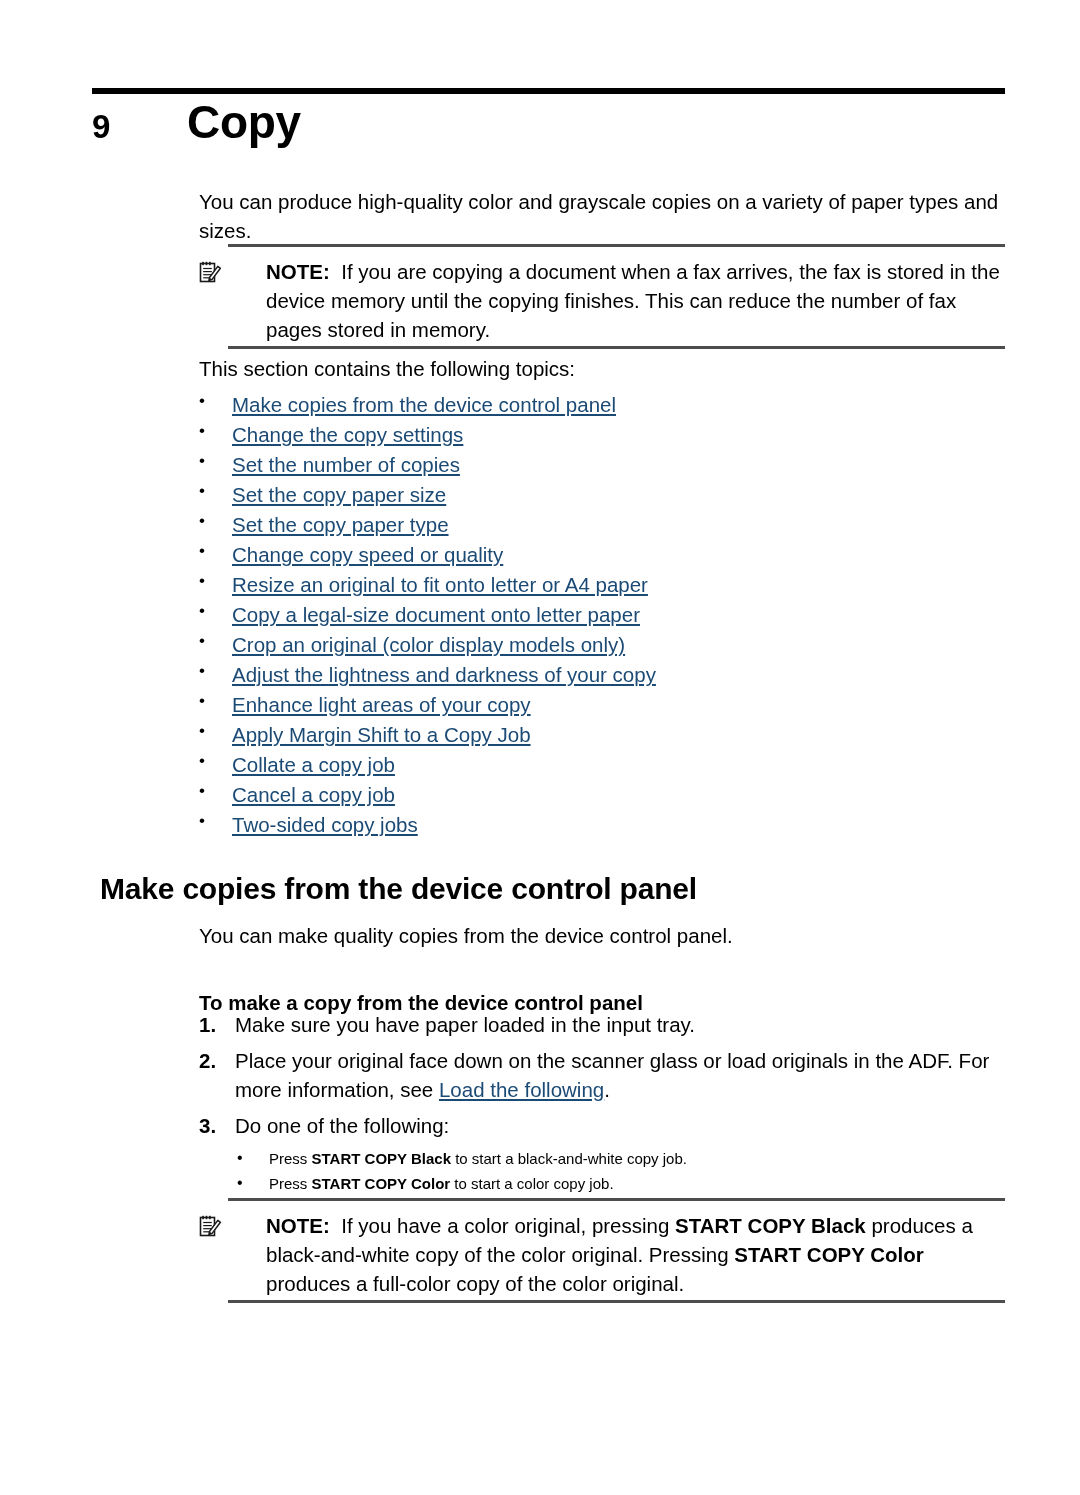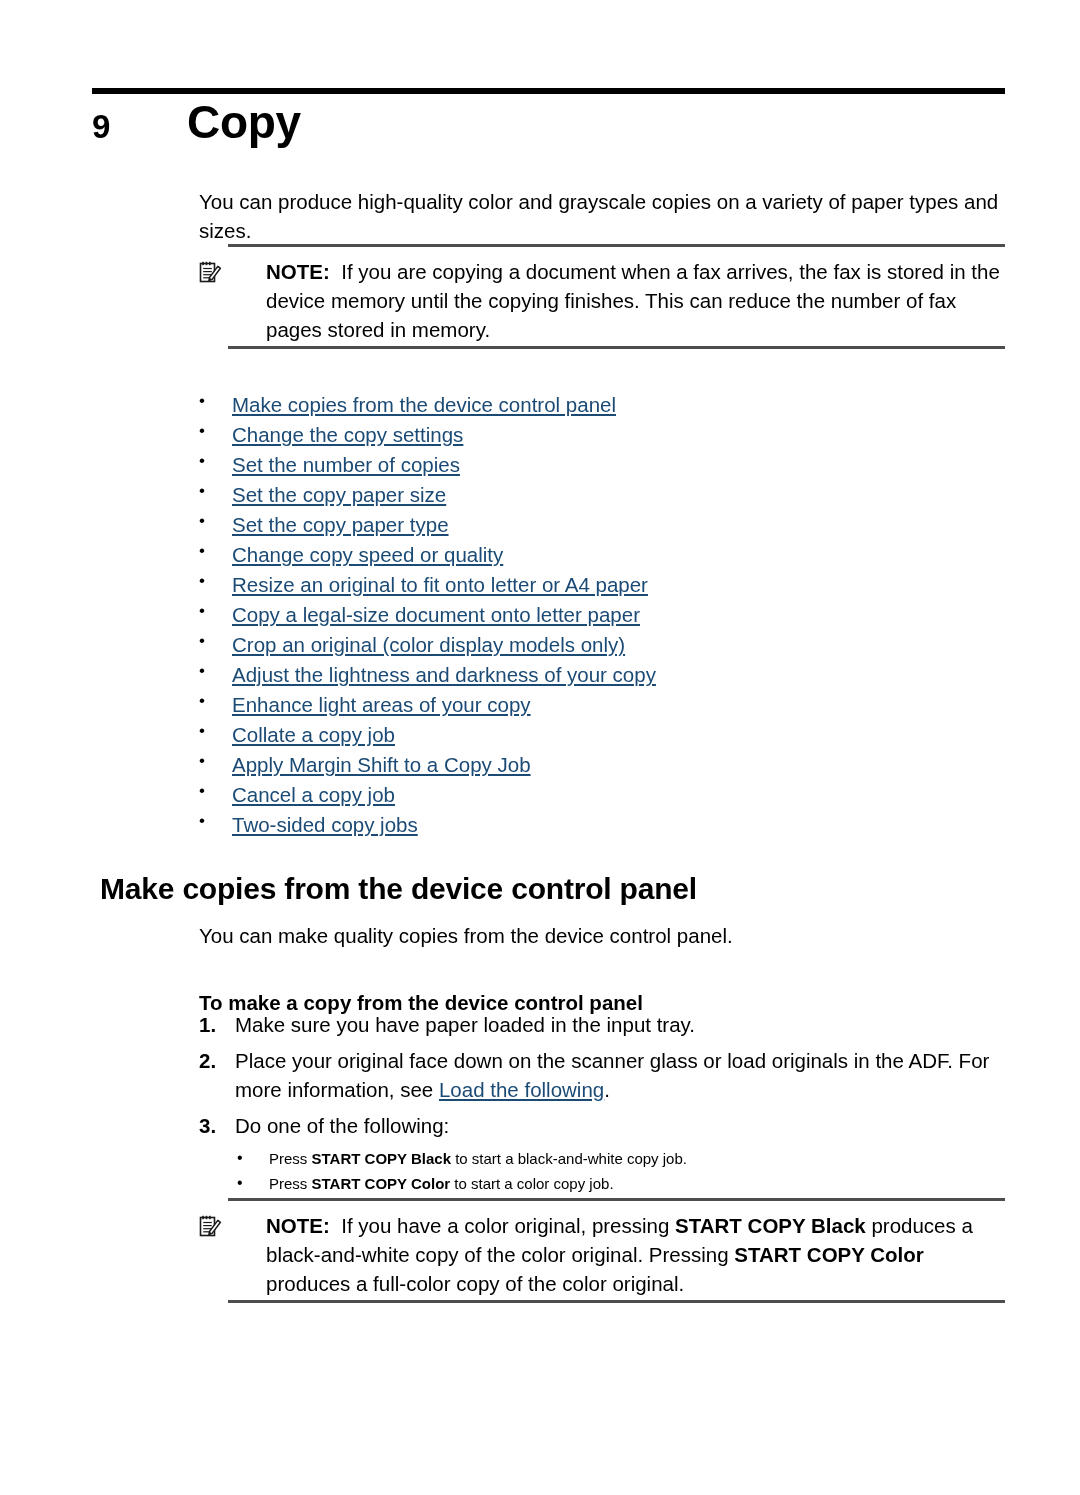--- a/index.html
+++ b/index.html
@@ -225,35 +225,38 @@
           <rect x="6.6" y="0.8" width="1.7" height="3.4" fill="#1a1a1a"></rect>
           <rect x="10" y="0.8" width="1.7" height="3.4" fill="#1a1a1a"></rect>
           <path d="M10.5 16.5 L18.8 5.4 L21.4 7.3 L13.1 18.4 L9.9 19.6 Z" fill="#ffffff" stroke="#1a1a1a" stroke-width="1.5" stroke-linejoin="round"></path>
           <path d="M9.9 19.6 L11.1 17.1 L13.1 18.4 Z" fill="#1a1a1a"></path>
         </svg>
       </span>
       <p class="note-text"><span class="note-label">NOTE:</span><span>If you are copying a document when a fax arrives, the fax is stored in the device memory until the copying finishes. This can reduce the number of fax pages stored in memory.</span></p>
     </div>
   </div>
 
+  <div class="body-col" style="top:355px;">
+    <p class="body">This section contains the following topics:</p>
+  </div>
 
   <ul class="topic-list" style="top:390px;">
     <li><a class="doclink" href="#">Make copies from the device control panel</a></li>
     <li><a class="doclink" href="#">Change the copy settings</a></li>
     <li><a class="doclink" href="#">Set the number of copies</a></li>
     <li><a class="doclink" href="#">Set the copy paper size</a></li>
     <li><a class="doclink" href="#">Set the copy paper type</a></li>
     <li><a class="doclink" href="#">Change copy speed or quality</a></li>
     <li><a class="doclink" href="#">Resize an original to fit onto letter or A4 paper</a></li>
     <li><a class="doclink" href="#">Copy a legal-size document onto letter paper</a></li>
     <li><a class="doclink" href="#">Crop an original (color display models only)</a></li>
     <li><a class="doclink" href="#">Adjust the lightness and darkness of your copy</a></li>
     <li><a class="doclink" href="#">Enhance light areas of your copy</a></li>
+    <li><a class="doclink" href="#">Apply Margin Shift to a Copy Job</a></li>
     <li><a class="doclink" href="#">Collate a copy job</a></li>
-    <li><a class="doclink" href="#">Apply Margin Shift to a Copy Job</a></li>
     <li><a class="doclink" href="#">Cancel a copy job</a></li>
     <li><a class="doclink" href="#">Two-sided copy jobs</a></li>
   </ul>
 
   <div class="section-head" style="top:872px;">Make copies from the device control panel</div>
 
   <div class="body-col" style="top:922px;">
     <p class="body">You can make quality copies from the device control panel.</p>
   </div>
 

